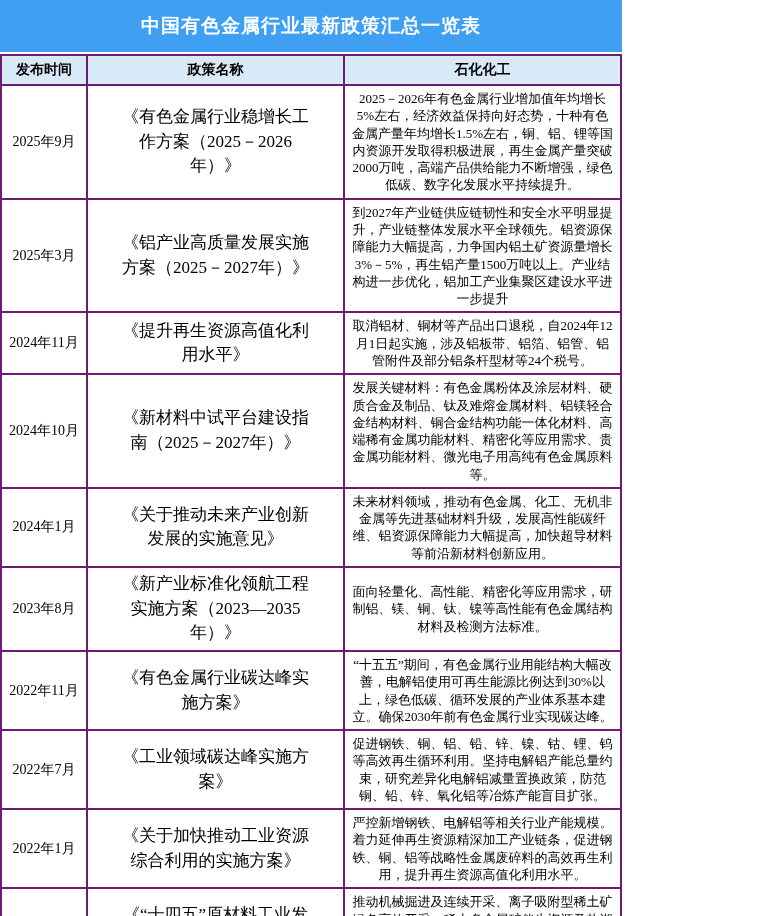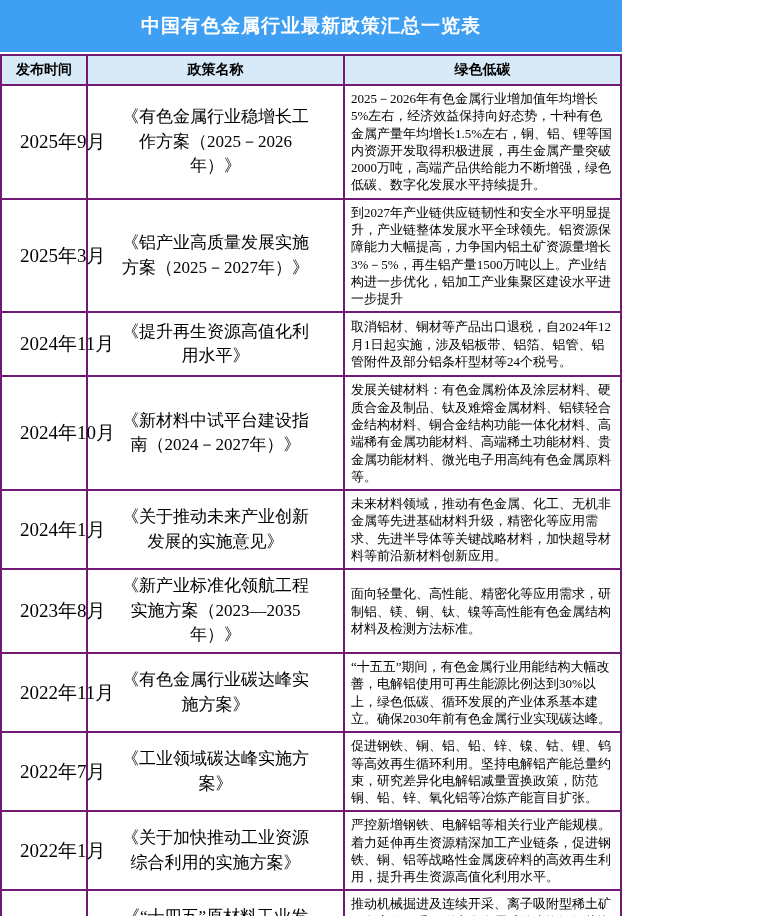--- a/index.html
+++ b/index.html
@@ -36,32 +36,32 @@
     font-weight: bold;
     height: 30px;
     text-align: center;
     padding: 2px;
   }
   .col-date  { width: 86px; }
   .col-name  { width: 257px; }
   .col-body  { width: auto; }
   td.cell-date {
     text-align: center;
-    font-size: 19px;
-    padding: 18px;
+    font-size: 14px;
+    padding: 2px;
     white-space: nowrap;
   }
   td.cell-name {
     text-align: center;
     font-size: 17px;
     line-height: 1.45;
     padding: 4px 29px;
   }
   td.cell-content {
-    text-align: left;
+    text-align: center;
     font-size: 13px;
     line-height: 1.33;
     padding: 4px 6px 4px 6px;
   }
 </style>
 </head>
 <body>
 
 <div class="page">
   <div class="title-bar">中国有色金属行业最新政策汇总一览表</div>
@@ -69,48 +69,48 @@
   <table class="policy-table">
     <colgroup>
       <col class="col-date">
       <col class="col-name">
       <col class="col-body">
     </colgroup>
     <thead>
       <tr>
         <th>发布时间</th>
         <th>政策名称</th>
-        <th>绿色低碳</th>
+        <th>石化化工</th>
       </tr>
     </thead>
     <tbody id="policy-rows">
         <tr>
           <td class="cell-date">2025年9月</td>
           <td class="cell-name">《有色金属行业稳增长工作方案（2025－2026年）》</td>
           <td class="cell-content">2025－2026年有色金属行业增加值年均增长5%左右，经济效益保持向好态势，十种有色金属产量年均增长1.5%左右，铜、铝、锂等国内资源开发取得积极进展，再生金属产量突破2000万吨，高端产品供给能力不断增强，绿色低碳、数字化发展水平持续提升。</td>
         </tr>
         <tr>
           <td class="cell-date">2025年3月</td>
           <td class="cell-name">《铝产业高质量发展实施方案（2025－2027年）》</td>
           <td class="cell-content">到2027年产业链供应链韧性和安全水平明显提升，产业链整体发展水平全球领先。铝资源保障能力大幅提高，力争国内铝土矿资源量增长3%－5%，再生铝产量1500万吨以上。产业结构进一步优化，铝加工产业集聚区建设水平进一步提升</td>
         </tr>
         <tr>
           <td class="cell-date">2024年11月</td>
           <td class="cell-name">《提升再生资源高值化利用水平》</td>
           <td class="cell-content">取消铝材、铜材等产品出口退税，自2024年12月1日起实施，涉及铝板带、铝箔、铝管、铝管附件及部分铝条杆型材等24个税号。</td>
         </tr>
         <tr>
           <td class="cell-date">2024年10月</td>
-          <td class="cell-name">《新材料中试平台建设指南（2024－2027年）》</td>
-          <td class="cell-content">发展关键材料：有色金属粉体及涂层材料、硬质合金及制品、钛及难熔金属材料、铝镁轻合金结构材料、铜合金结构功能一体化材料、高端稀有金属功能材料、高端稀土功能材料、贵金属功能材料、微光电子用高纯有色金属原料等。</td>
+          <td class="cell-name">《新材料中试平台建设指南（2025－2027年）》</td>
+          <td class="cell-content">发展关键材料：有色金属粉体及涂层材料、硬质合金及制品、钛及难熔金属材料、铝镁轻合金结构材料、铜合金结构功能一体化材料、高端稀有金属功能材料、精密化等应用需求、贵金属功能材料、微光电子用高纯有色金属原料等。</td>
         </tr>
         <tr>
           <td class="cell-date">2024年1月</td>
           <td class="cell-name">《关于推动未来产业创新发展的实施意见》</td>
-          <td class="cell-content">未来材料领域，推动有色金属、化工、无机非金属等先进基础材料升级，精密化等应用需求、先进半导体等关键战略材料，加快超导材料等前沿新材料创新应用。</td>
+          <td class="cell-content">未来材料领域，推动有色金属、化工、无机非金属等先进基础材料升级，发展高性能碳纤维、铝资源保障能力大幅提高，加快超导材料等前沿新材料创新应用。</td>
         </tr>
         <tr>
           <td class="cell-date">2023年8月</td>
           <td class="cell-name">《新产业标准化领航工程实施方案（2023—2035年）》</td>
           <td class="cell-content">面向轻量化、高性能、精密化等应用需求，研制铝、镁、铜、钛、镍等高性能有色金属结构材料及检测方法标准。</td>
         </tr>
         <tr>
           <td class="cell-date">2022年11月</td>
           <td class="cell-name">《有色金属行业碳达峰实施方案》</td>
           <td class="cell-content">“十五五”期间，有色金属行业用能结构大幅改善，电解铝使用可再生能源比例达到30%以上，绿色低碳、循环发展的产业体系基本建立。确保2030年前有色金属行业实现碳达峰。</td>

